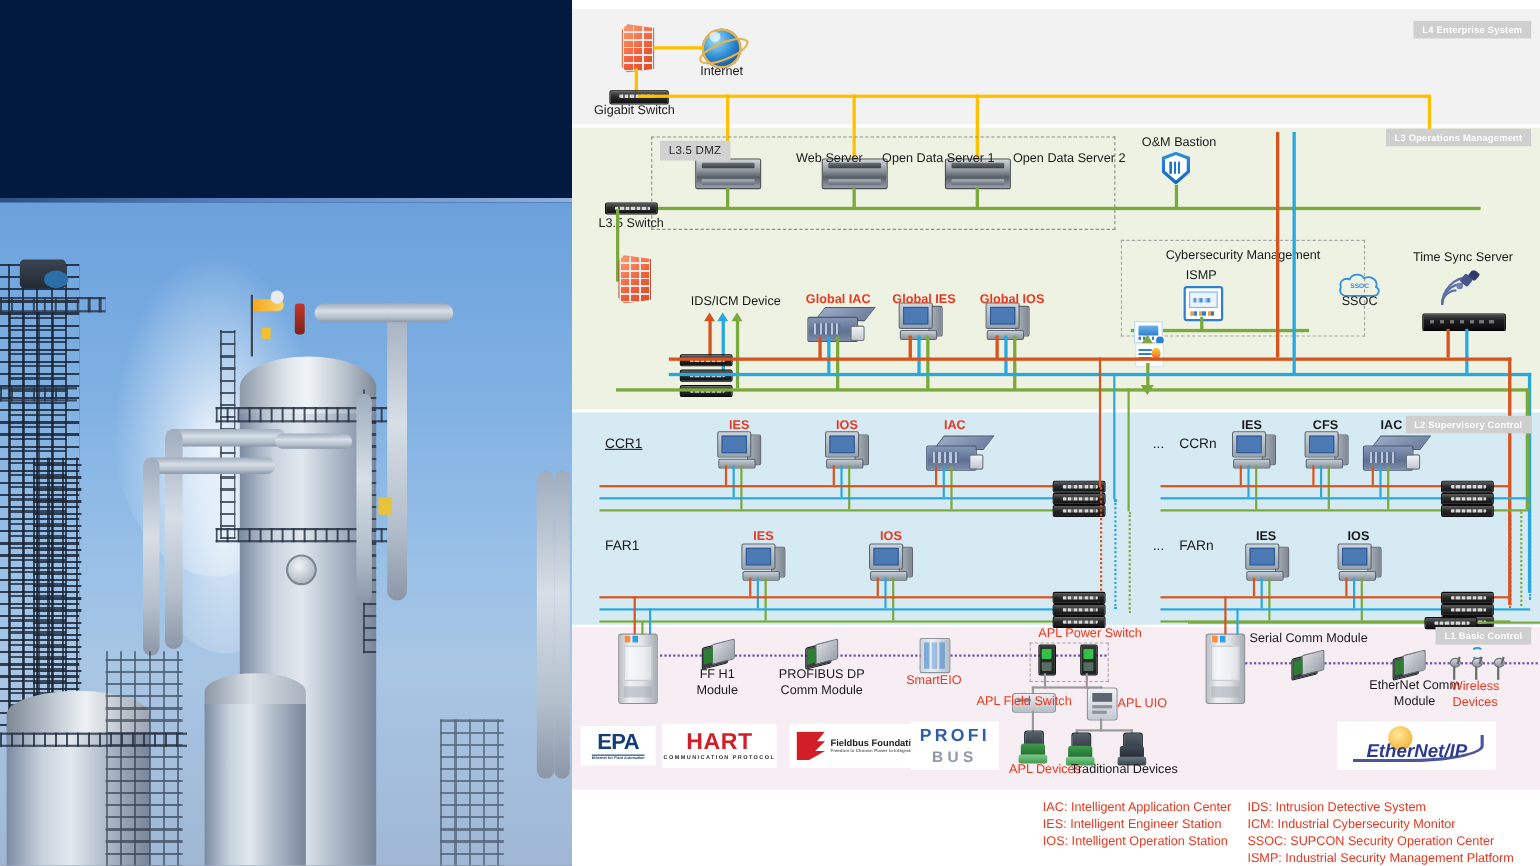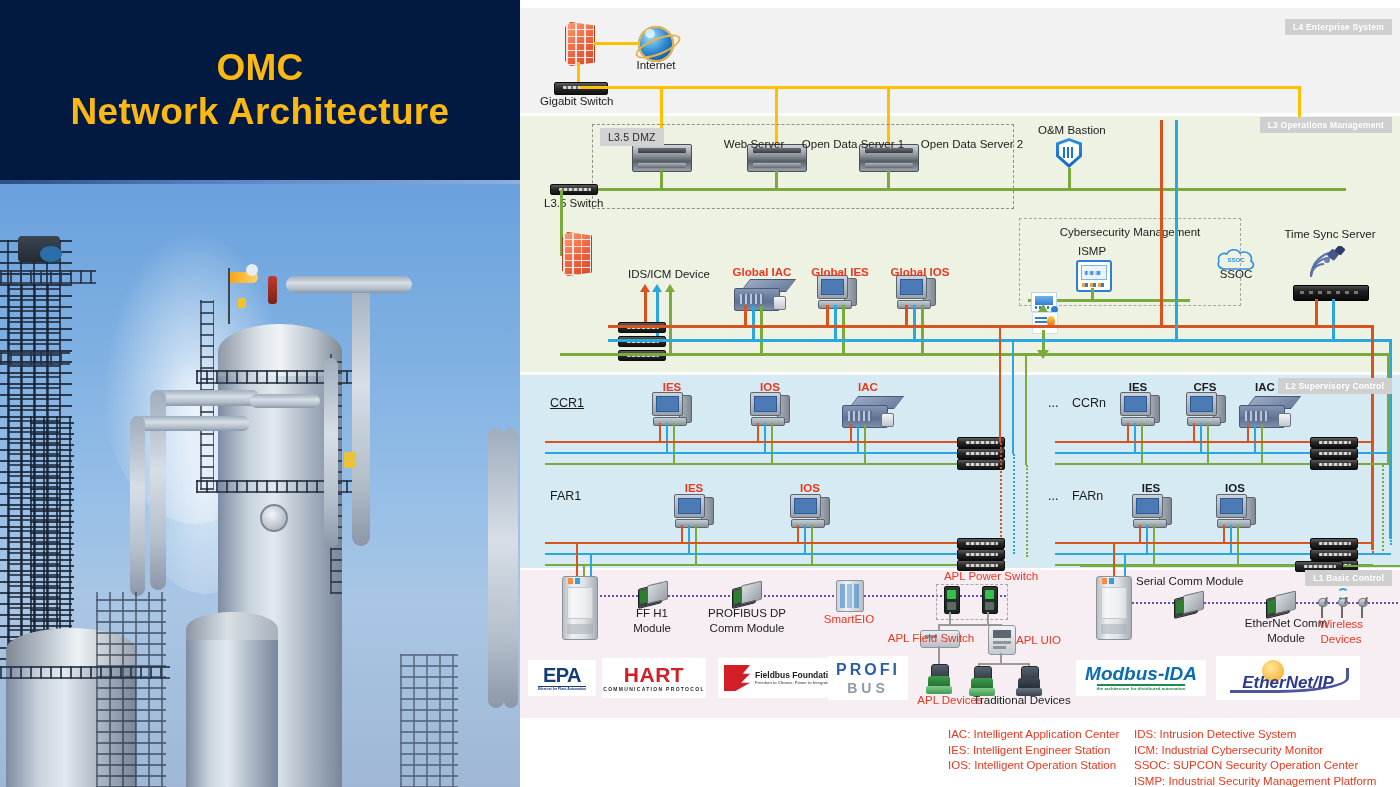--- a/index.html
+++ b/index.html
@@ -211,24 +211,20 @@
 
   #legend{position:absolute;left:948px;top:727px;width:452px;color:#e8381f;font-size:11.5px;line-height:1.35;}
   #legend .col{position:absolute;top:0;white-space:nowrap;}
 </style>
 </head>
 <body>
 
 <div id="page">
 
   <div id="left-panel">
-    <div id="title-block">
-      <div class="tl">OMC</div>
-      <div class="tl">Network Architecture</div>
-    </div>
     <div id="title-divider"></div>
 
     <div id="photo">
 
       <div class="psmoke" style="left:100px;top:40px;width:190px;height:300px;"></div>
       <div class="psmoke" style="left:130px;top:160px;width:150px;height:250px;opacity:.8;"></div>
 
       <div class="pgrid" style="left:-6px;top:56px;width:78px;height:420px;"></div>
       <div class="pgrid" style="left:8px;top:100px;width:52px;height:380px;opacity:.9;"></div>
       <div class="ptower" style="left:18px;top:52px;width:42px;height:26px;background:linear-gradient(180deg,#3b4552,#222a33);"></div>
@@ -747,24 +743,20 @@
            clip-path:polygon(0 0,100% 0,72% 34%,100% 34%,66% 68%,100% 68%,44% 100%,0 100%);"></div>
       <div style="margin-left:5px;display:flex;flex-direction:column;">
         <span style="color:#1a1a1a;font-size:8.5px;">Fieldbus Foundation</span>
         <span style="color:#6a6a6a;font-size:4px;margin-top:2px;">Freedom to Choose. Power to Integrate.</span>
       </div>
     </div>
     <div class="logo" style="left:308px;top:656px;width:80px;height:44px;flex-direction:column;">
       <span style="color:#2b5fa8;font-size:16px;letter-spacing:3px;">PROFI</span>
       <span style="color:#8e99a8;font-size:14px;letter-spacing:4px;margin-top:3px;">BUS</span>
     </div>
-    <div class="logo" style="left:556px;top:660px;width:130px;height:36px;flex-direction:column;">
-      <span style="color:#0b6cb3;font-size:19px;font-style:italic;">Modbus-IDA</span>
-      <span style="color:#1f8a4c;font-size:4.4px;border-top:2px solid #1f8a4c;padding-top:1px;margin-top:1px;">the architecture for distributed automation</span>
-    </div>
     <div class="logo" style="left:696px;top:656px;width:144px;height:44px;">
       <div style="position:absolute;left:46px;top:4px;width:22px;height:22px;border-radius:50%;
            background:radial-gradient(circle at 40% 35%,#ffe89a,#f0a71e);"></div>
       <div style="position:absolute;left:14px;top:12px;width:116px;height:22px;
            border-bottom:3px solid #2b3a8f;border-right:3px solid #2b3a8f;
            border-radius:0 0 60% 0;opacity:.85;"></div>
       <span style="position:relative;color:#2b3a8f;font-size:17px;font-style:italic;top:4px;">EtherNet/IP</span>
     </div>
   </div>
 

